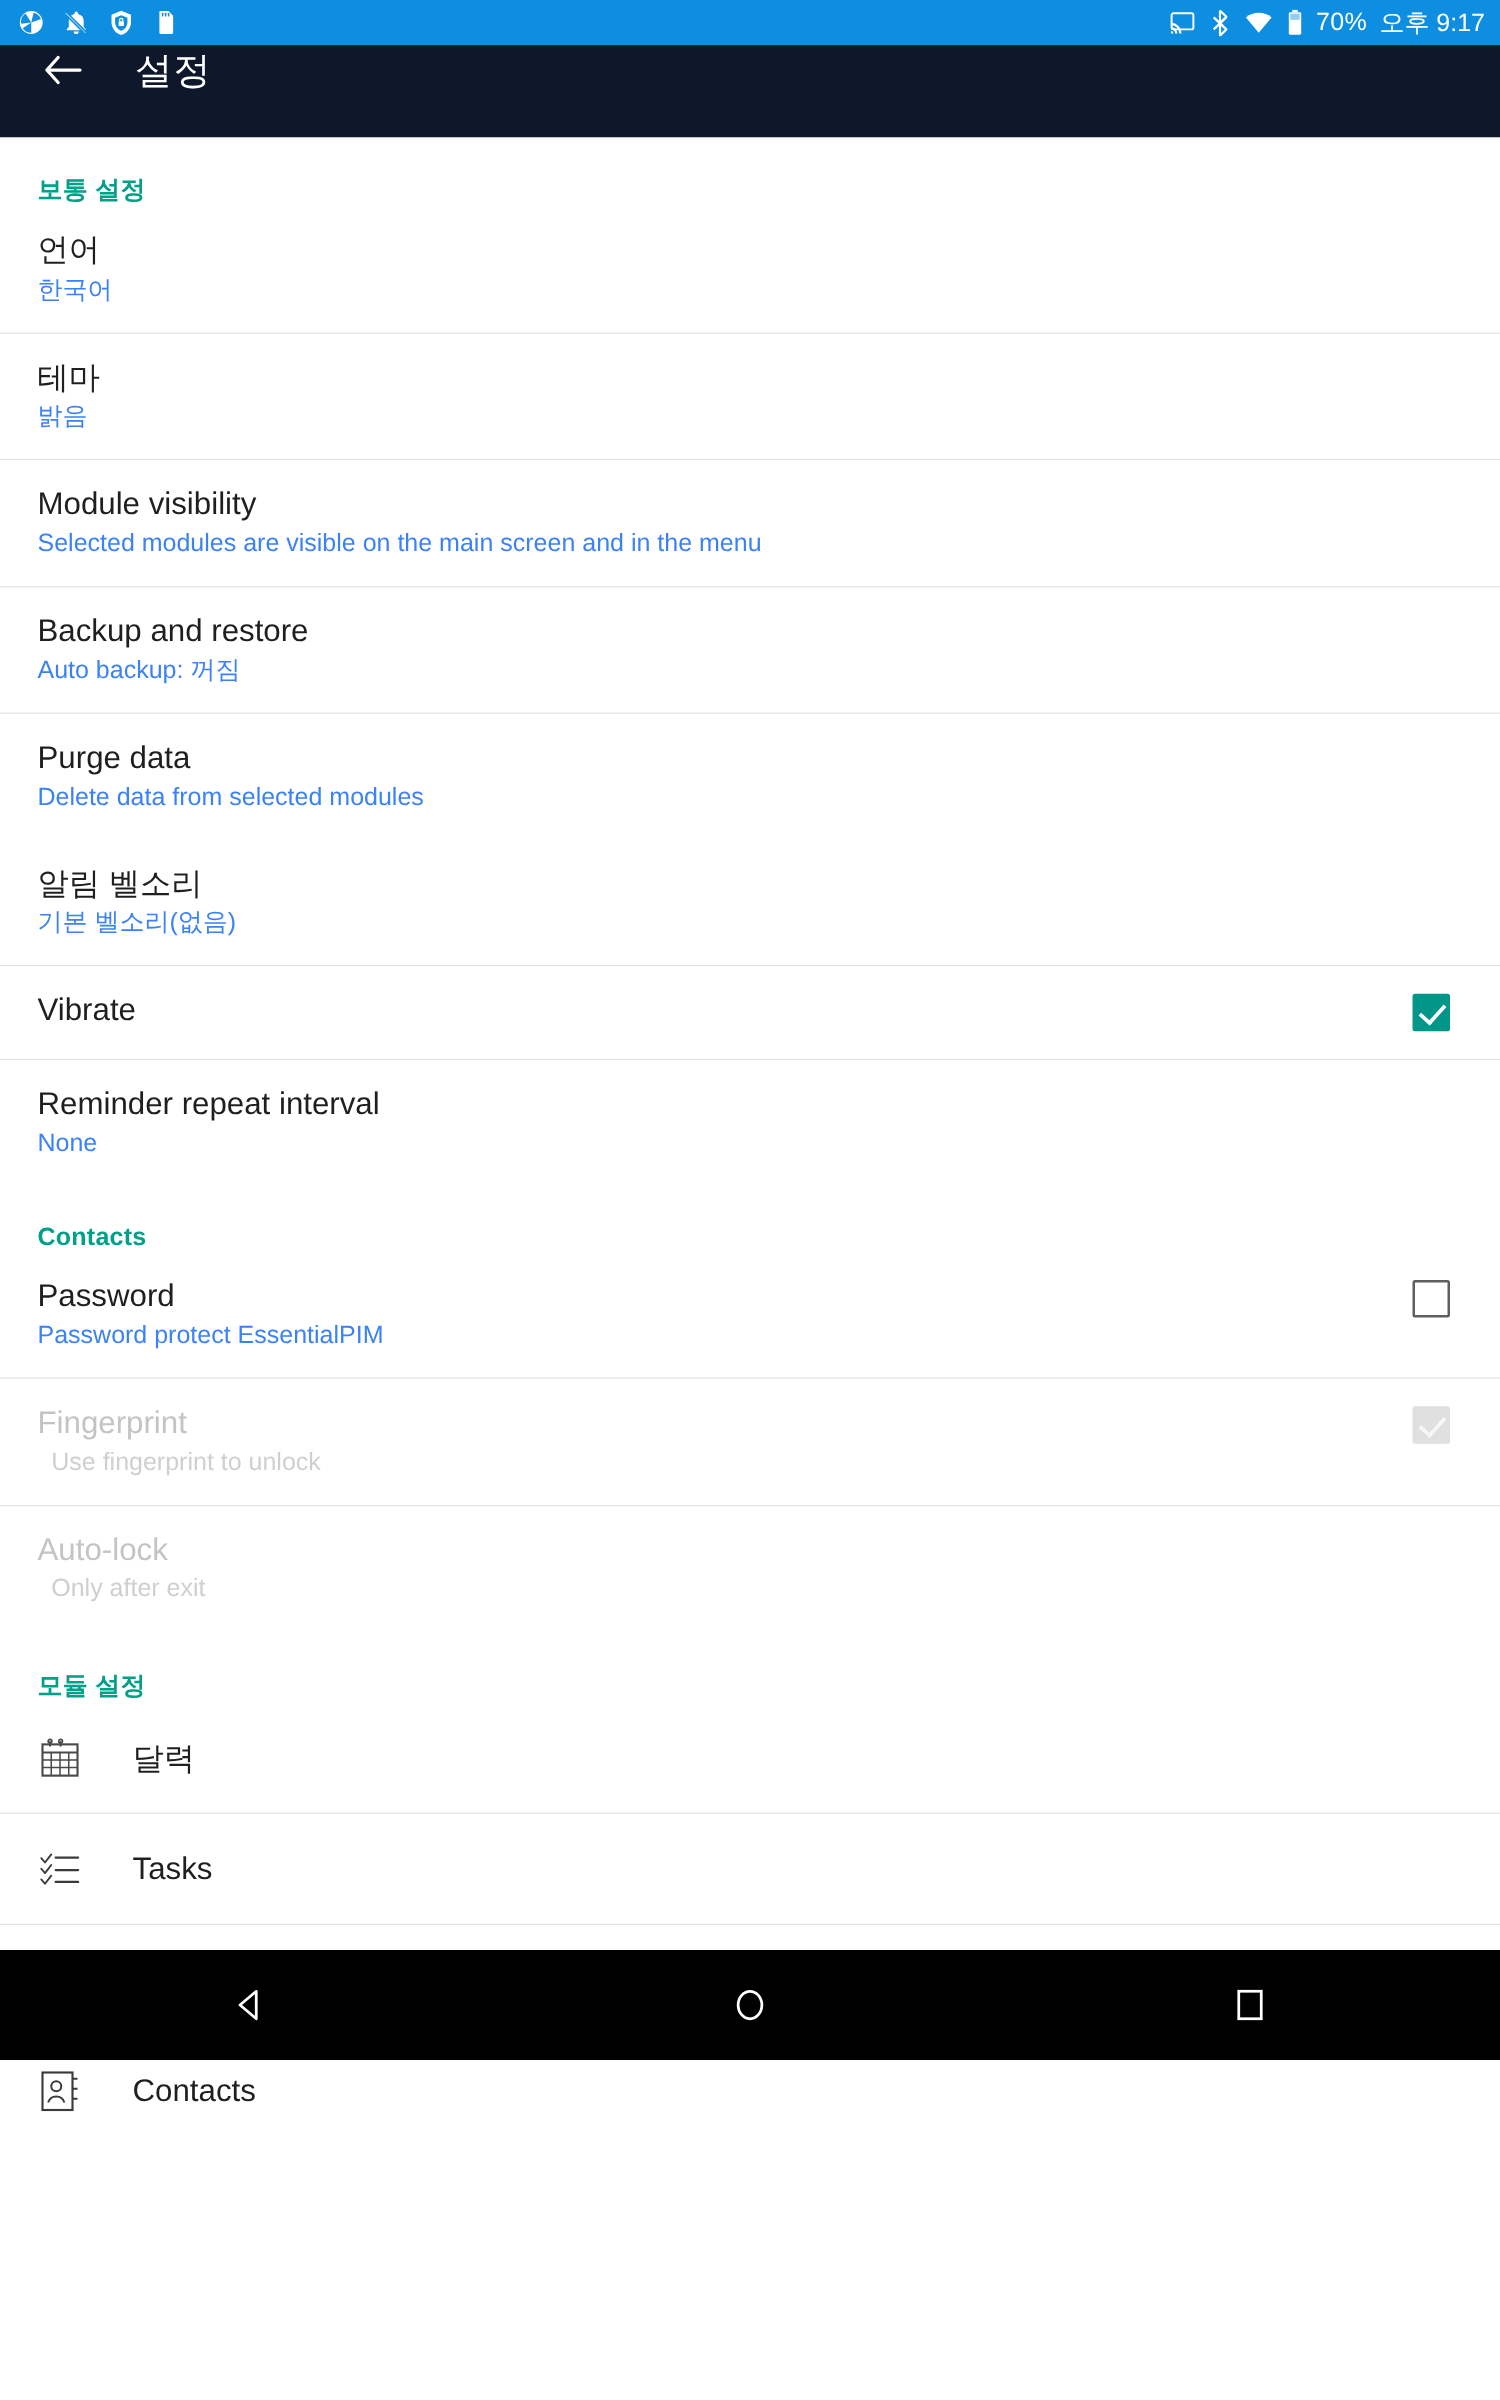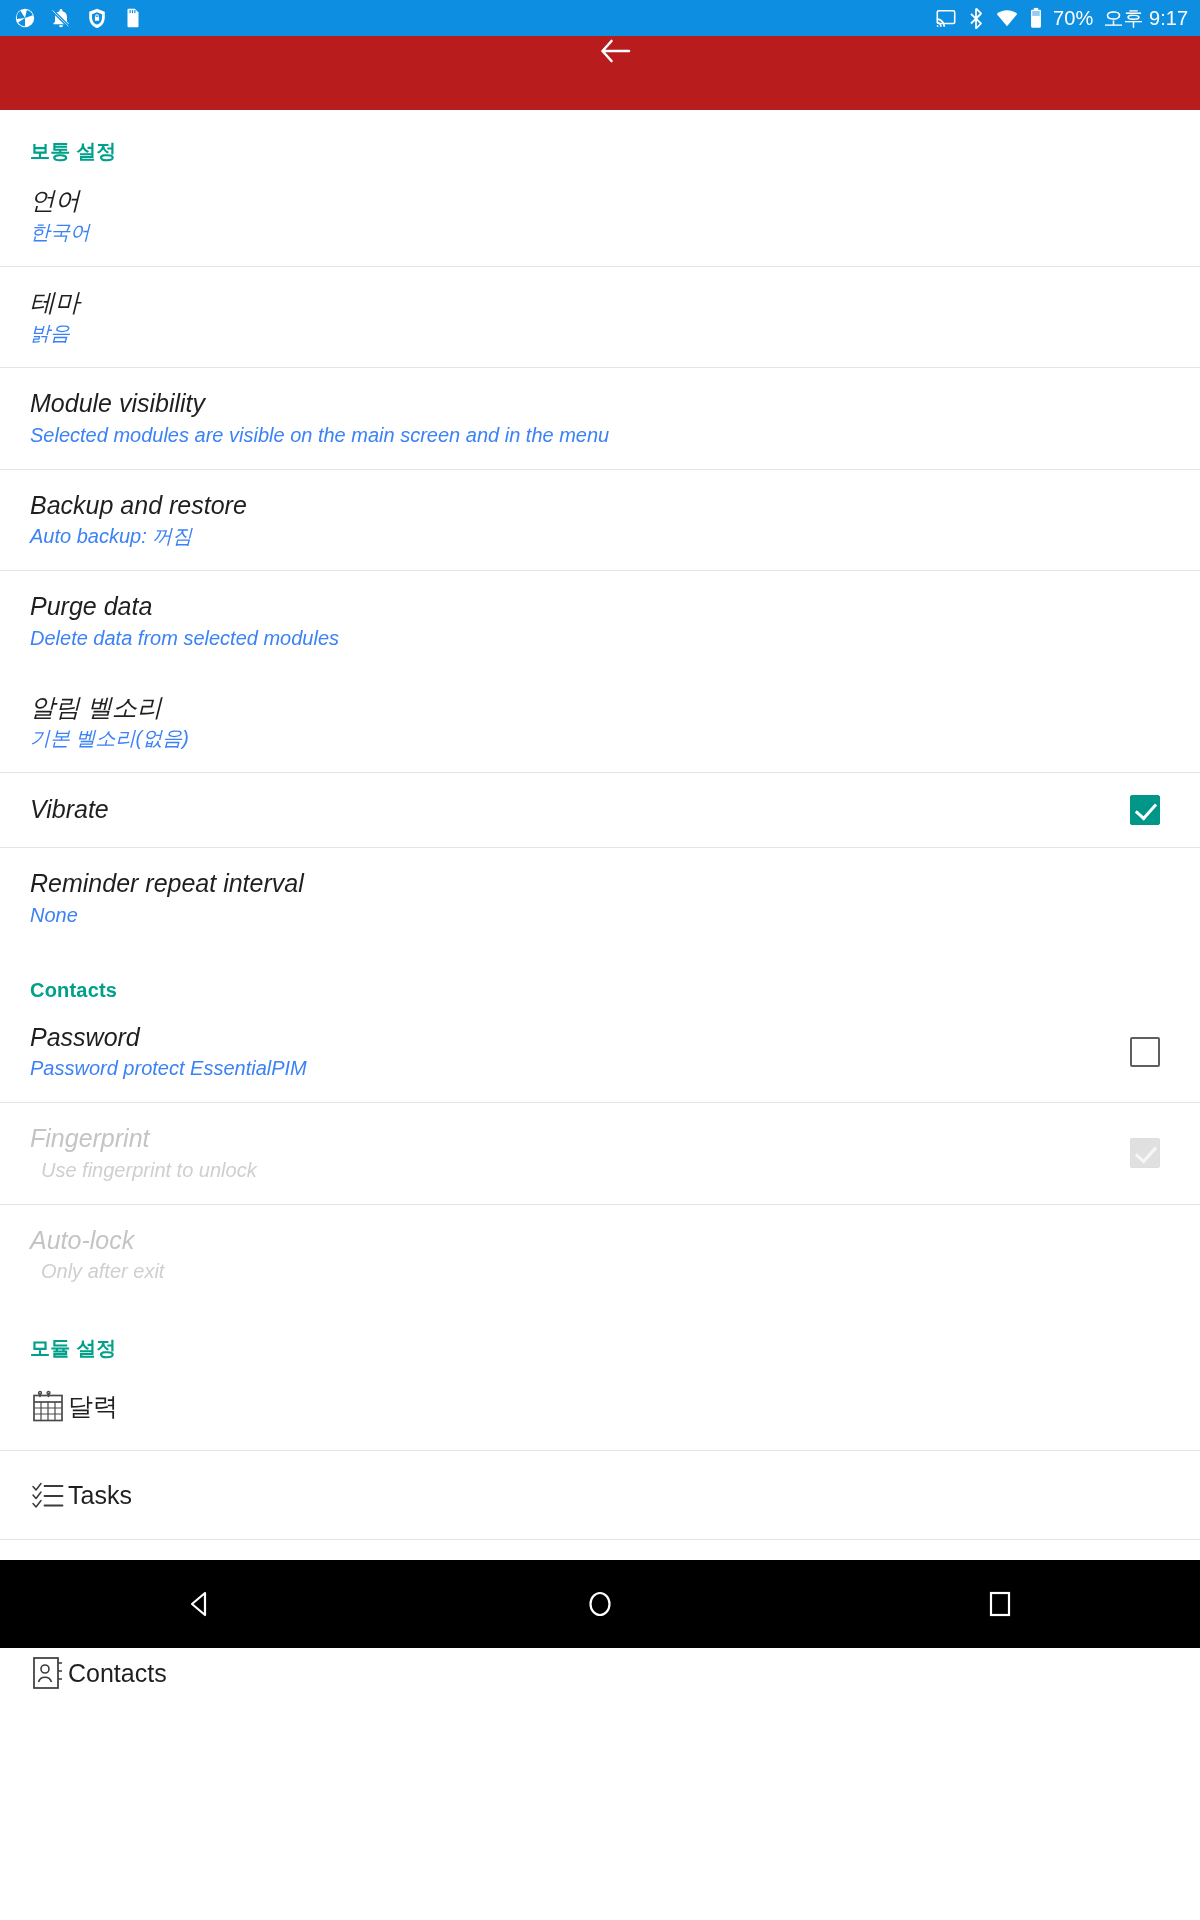--- a/index.html
+++ b/index.html
@@ -19,40 +19,39 @@
   }
   .sb-left, .sb-right { display:flex; align-items:center; }
   .sb-left { gap:14px; }
   .sb-right { gap:10px; }
   .sb-icon { display:flex; align-items:center; justify-content:center; }
   .sb-text { color:#ffffff; font-size:20px; letter-spacing:.2px; white-space:nowrap; }
   .sb-time { color:#ffffff; font-size:20px; white-space:nowrap; }
 
   
   .appbar {
-    height:74px; background:#b91c1c;
-    display:flex; align-items:center; padding-left:30px; gap:38px;flex-direction:column;
+    height:74px; background:#0f172a;
+    display:flex; padding-left:30px; gap:38px;
   }
   .back-arrow { width:40px; height:40px; display:flex; align-items:center; justify-content:center; }
   .appbar-title { color:#ffffff; font-size:30px; font-weight:400; letter-spacing:.5px; }
 
   
   .content { background:#ffffff; }
   .section-header {
     color:#00a08a; font-size:20px; font-weight:700;
     padding:30px 16px 0 30px; letter-spacing:.2px;
   }
   .section-header.first { padding-top:28px; }
 
   .row {
     position:relative;
-    display:flex; align-items:center; justify-content:space-between;
+    display:flex; justify-content:space-between;
     padding:22px 40px 22px 30px;
     min-height:72px;
-    font-style:italic;
   }
   .row-text { display:flex; flex-direction:column; gap:6px; }
   .row-title { font-size:25px; color:#1f1f1f; line-height:1.1; }
   .row-sub { font-size:20px; color:#3b82f6; line-height:1.15; }
   .row.disabled .row-title { color:#c4c4c4; }
   .row.disabled .row-sub { color:#cfcfcf;margin-left:11px; }
 
   .divider { height:1px; background:#e4e4e4; width:100%; }
 
   
@@ -65,21 +64,21 @@
   }
   .cb.unchecked { border:2px solid #5f5f5f; border-radius:2px; background:transparent; }
   .cb.checked-disabled { background:#e0e0e0; border:1px solid #dedede; border-radius:2px; }
   .cb.checked-disabled::after {
     content:""; position:absolute; left:9px; top:3px;
     width:9px; height:17px; border:solid #f7f7f7;
     border-width:0 3px 3px 0; transform:rotate(42deg);
   }
 
   
-  .mod-row { display:flex; align-items:center; padding:24px 30px 24px 28px; min-height:78px; }
+  .mod-row { display:flex; align-items:center; padding:24px 30px 24px 28px; min-height:78px; gap:38px; }
   .mod-icon { width:40px; height:40px; flex:0 0 40px; display:flex; align-items:center; justify-content:center; }
   .mod-label { font-size:25px; color:#1f1f1f; }
 
   
   .navbar {
     position:absolute; bottom:0; left:0; width:1200px; height:88px;
     background:#000000; display:flex; align-items:center; justify-content:space-around;
   }
   .nav-btn { width:110px; height:88px; display:flex; align-items:center; justify-content:center; }
 

